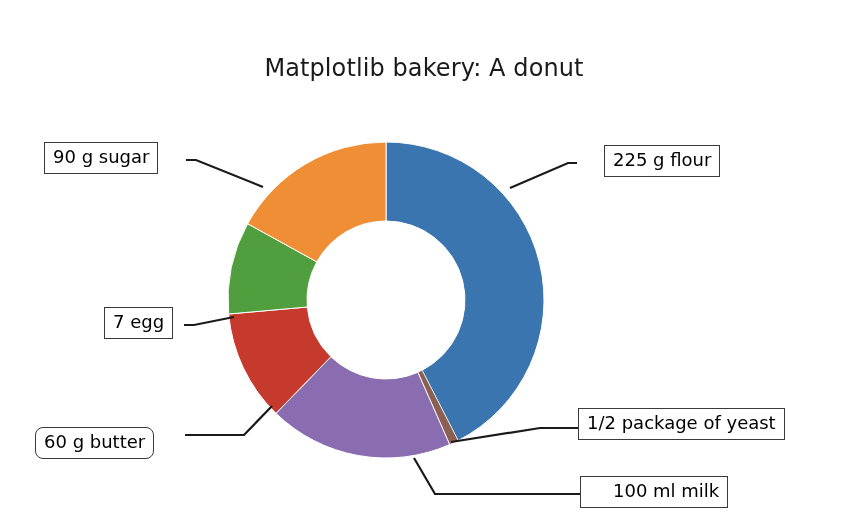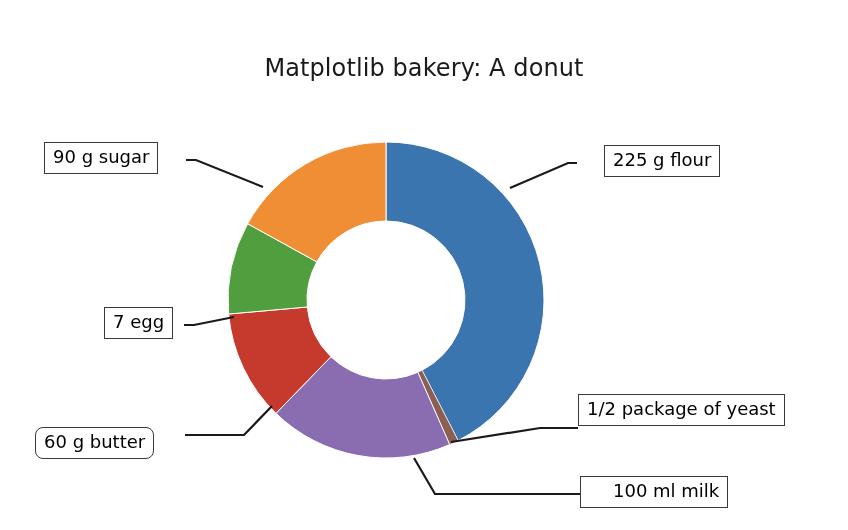--- a/index.html
+++ b/index.html
@@ -84,17 +84,17 @@
   </svg>
 
   <div class="annotation-box" style="left:577px; top:145px;margin-left:27px;">225 g flour</div>
 
   <div class="annotation-box" style="left:44px; top:142px;">90 g sugar</div>
 
   <div class="annotation-box" style="left:104px; top:307px;">7 egg</div>
 
   <div class="annotation-box" style="left:35px; top:427px;border-radius:8px;">60 g butter</div>
 
-  <div class="annotation-box" style="left:578px; top:394px;">1/2 package of yeast</div>
+  <div class="annotation-box" style="left:578px; top:408px;">1/2 package of yeast</div>
 
   <div class="annotation-box" style="left:580px; top:476px;padding-left:32px;">100 ml milk</div>
 
 </div>
 
 </body></html>

